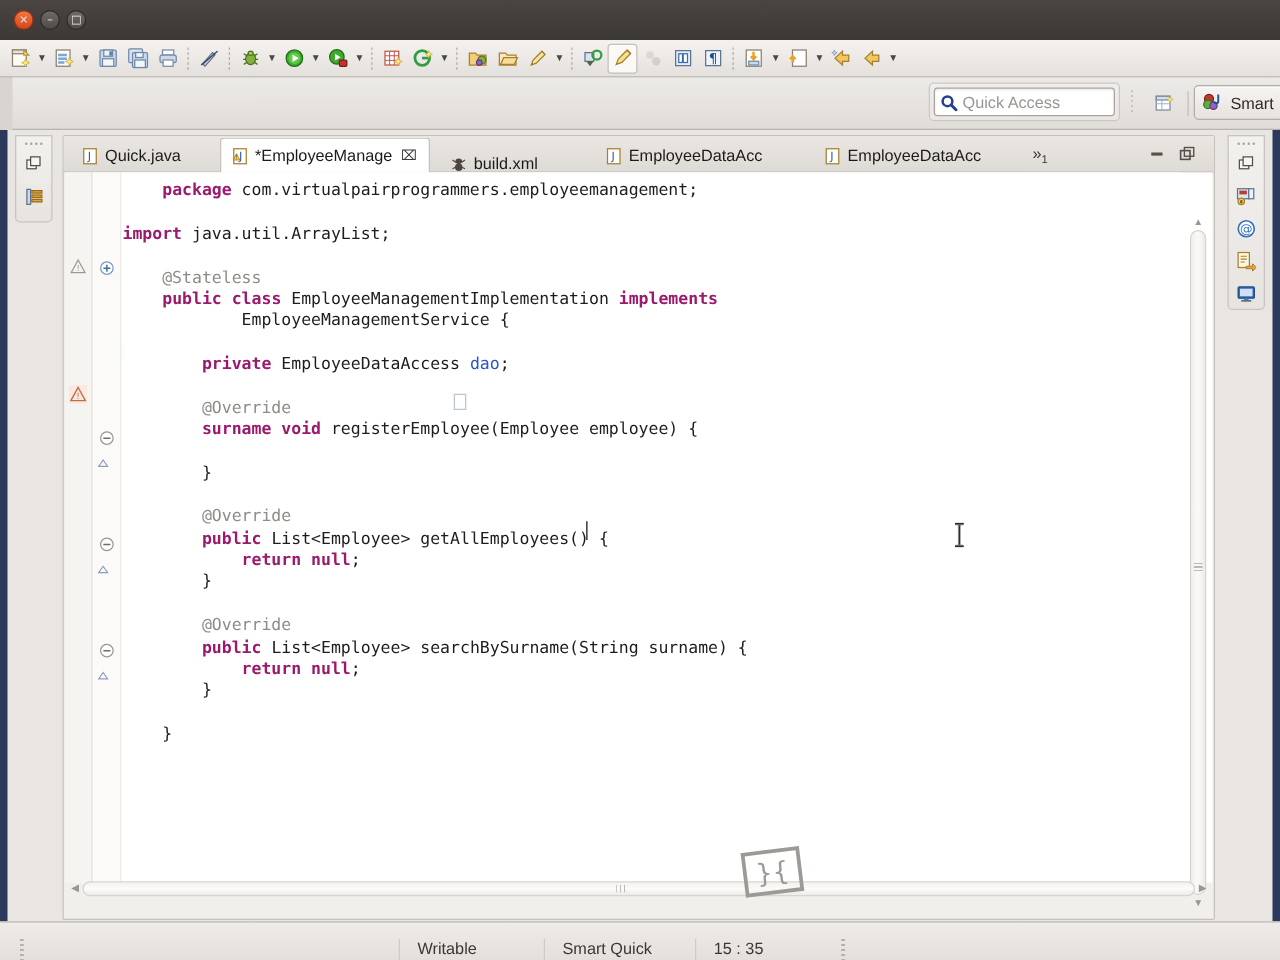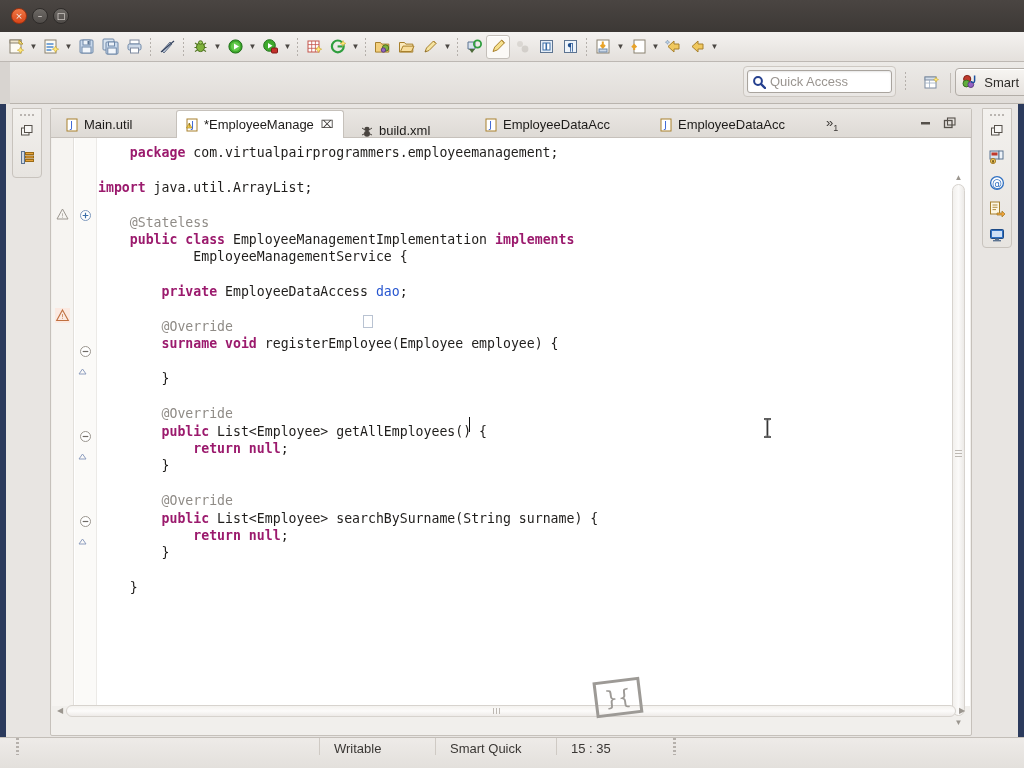--- a/index.html
+++ b/index.html
@@ -162,21 +162,21 @@
   .wmark{ position:absolute; left:592px; top:676px; display:flex; align-items:center; gap:9px;
           pointer-events:none; }
   .wmark .txt{ font-size:31px; color:#b9b6b2; letter-spacing:.3px; white-space:nowrap; }
   .wmark .txt b{ color:#8b8884; }
 
   
   .statusbar{
     position:absolute; left:0; bottom:0; width:1024px; height:31px;
     background:linear-gradient(to bottom,#eeebe8,#e3e0dc);
     border-top:1px solid #c3beb8;
-    display:flex; align-items:flex-start; font-size:13px; color:#3a3734;
+    display:flex; align-items:flex-end; font-size:13px; color:#3a3734;
   }
   .sb-cell{ height:20px; display:flex; align-items:center; padding:0 14px; }
   .sb-div{ width:1px; height:17px; background:#cfcac4; }
   .sb-grip{ width:3px; height:17px; margin-left:16px;
             background:repeating-linear-gradient(to bottom,#b5b0ab 0 2px,transparent 2px 4px); }
 </style>
 </head>
 <body>
 
 <div id="app">
@@ -483,21 +483,21 @@
 
   <div class="editor">
 
     <div class="tabrow">
 
       <div class="tab" style="left:6px;">
         <svg width="13" height="14" viewBox="0 0 13 14">
             <rect x="1" y="1" width="10" height="12" fill="#fff" stroke="#a8802c"></rect>
             <text x="5.5" y="10.4" font-size="9" font-family="DejaVu Sans, sans-serif" fill="#2756d0" text-anchor="middle">J</text>
           </svg>
-        <span>Main.util</span>
+        <span>Quick.java</span>
       </div>
 
       <div class="tab active" style="left:125px;">
         <svg width="13" height="14" viewBox="0 0 13 14">
             <rect x="1" y="1" width="10" height="12" fill="#fff" stroke="#a8802c"></rect>
             <text x="6.5" y="10.4" font-size="9" font-family="DejaVu Sans, sans-serif" fill="#2756d0" text-anchor="middle">J</text>
             <path d="M3.2 5 L6 10 H0.5z" fill="#f6cf52" stroke="#9a7a12" stroke-width=".6"></path>
             <text x="3.2" y="9.4" font-size="5" font-family="DejaVu Sans, sans-serif" fill="#5a4405" text-anchor="middle">!</text>
           </svg>
         <span>*EmployeeManage</span>

